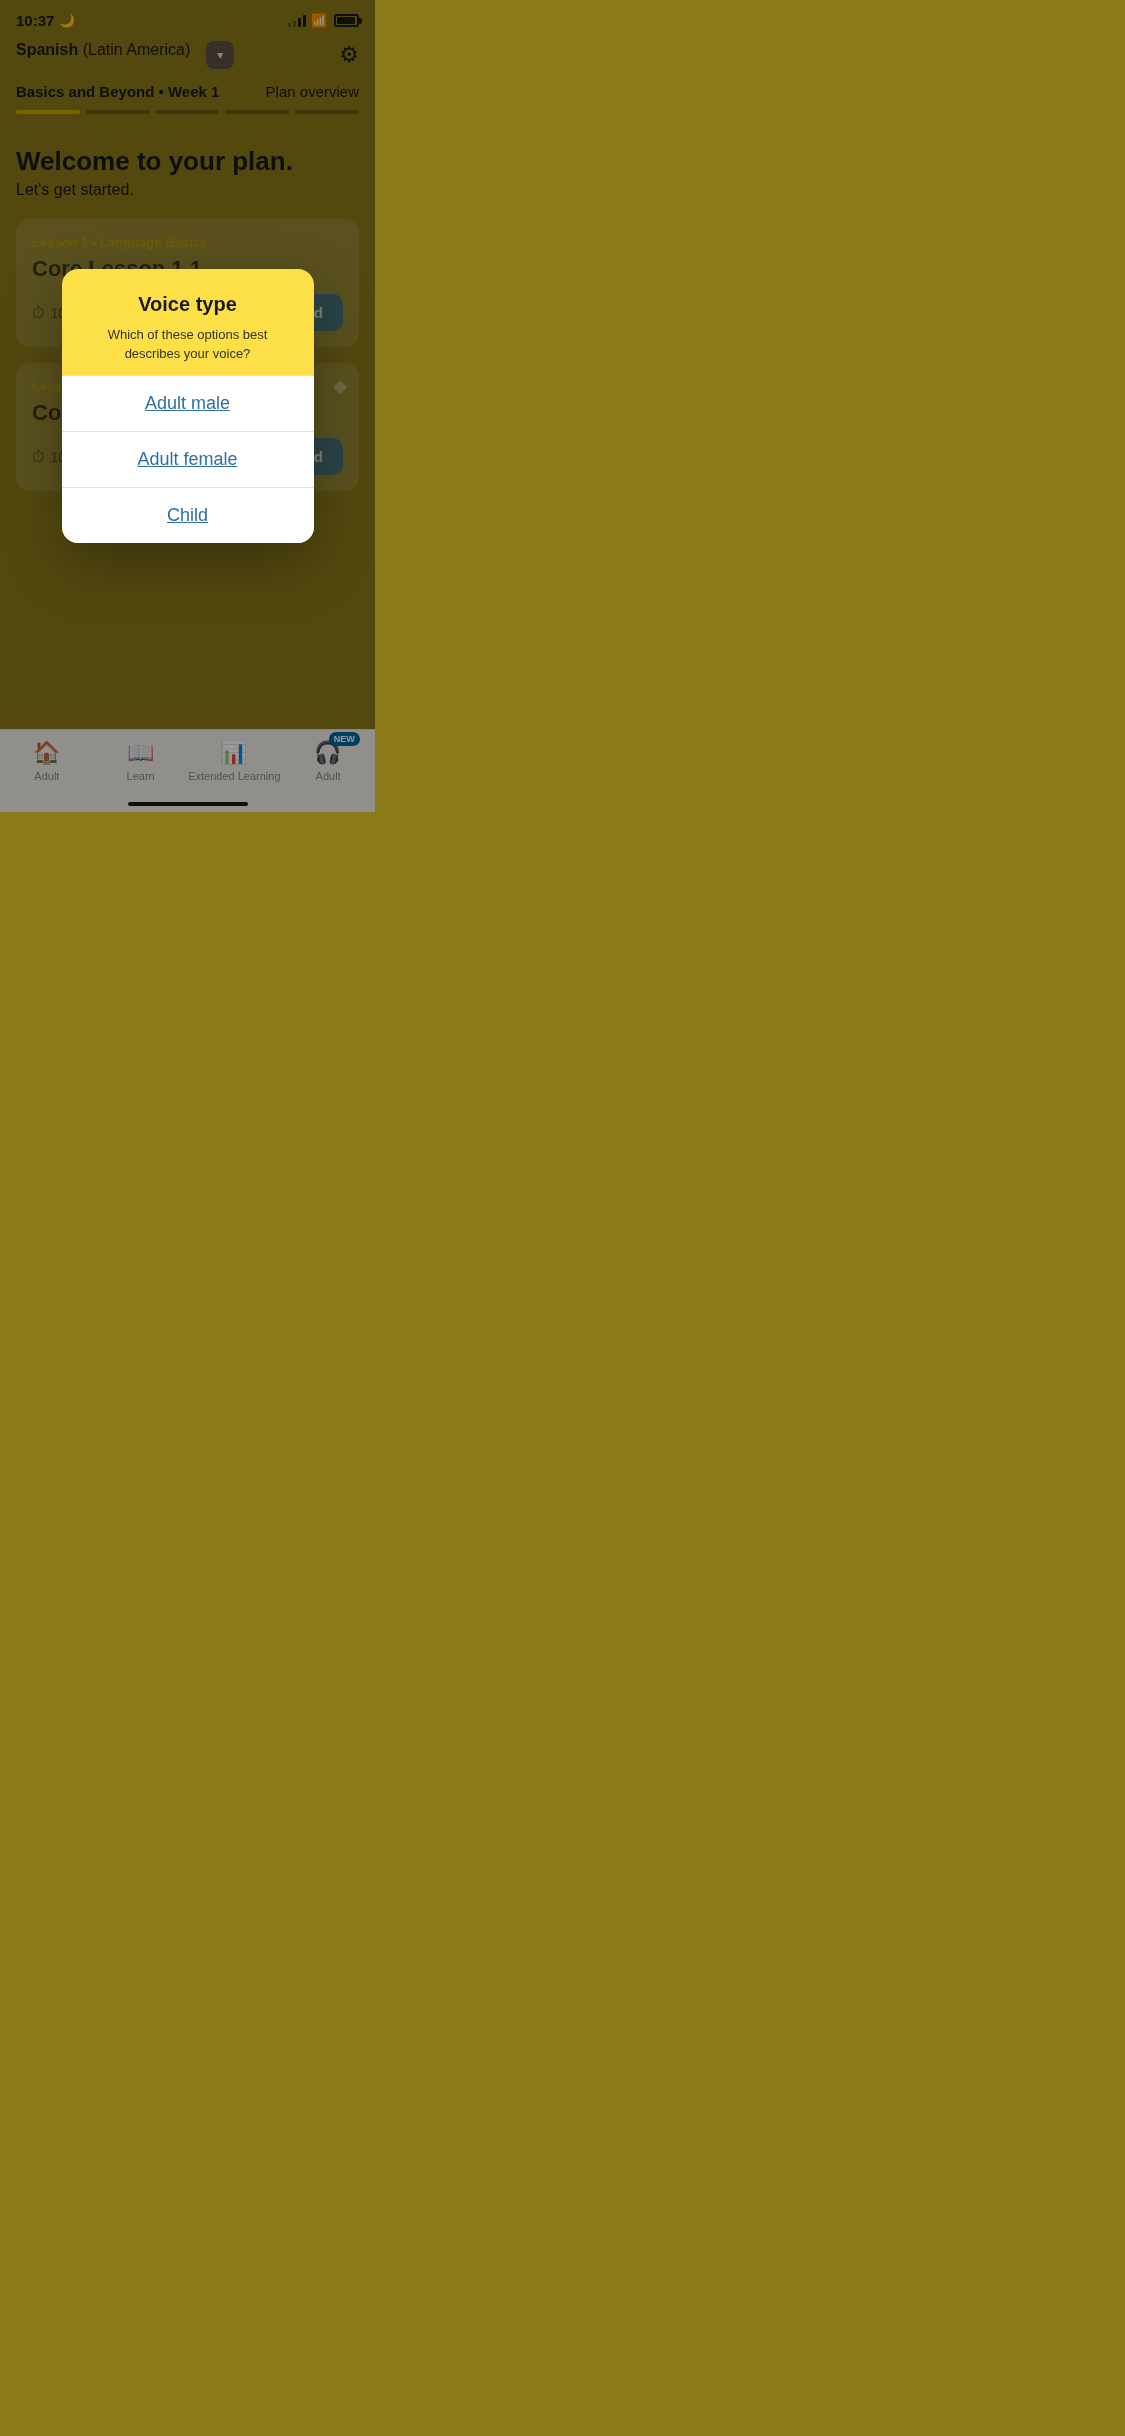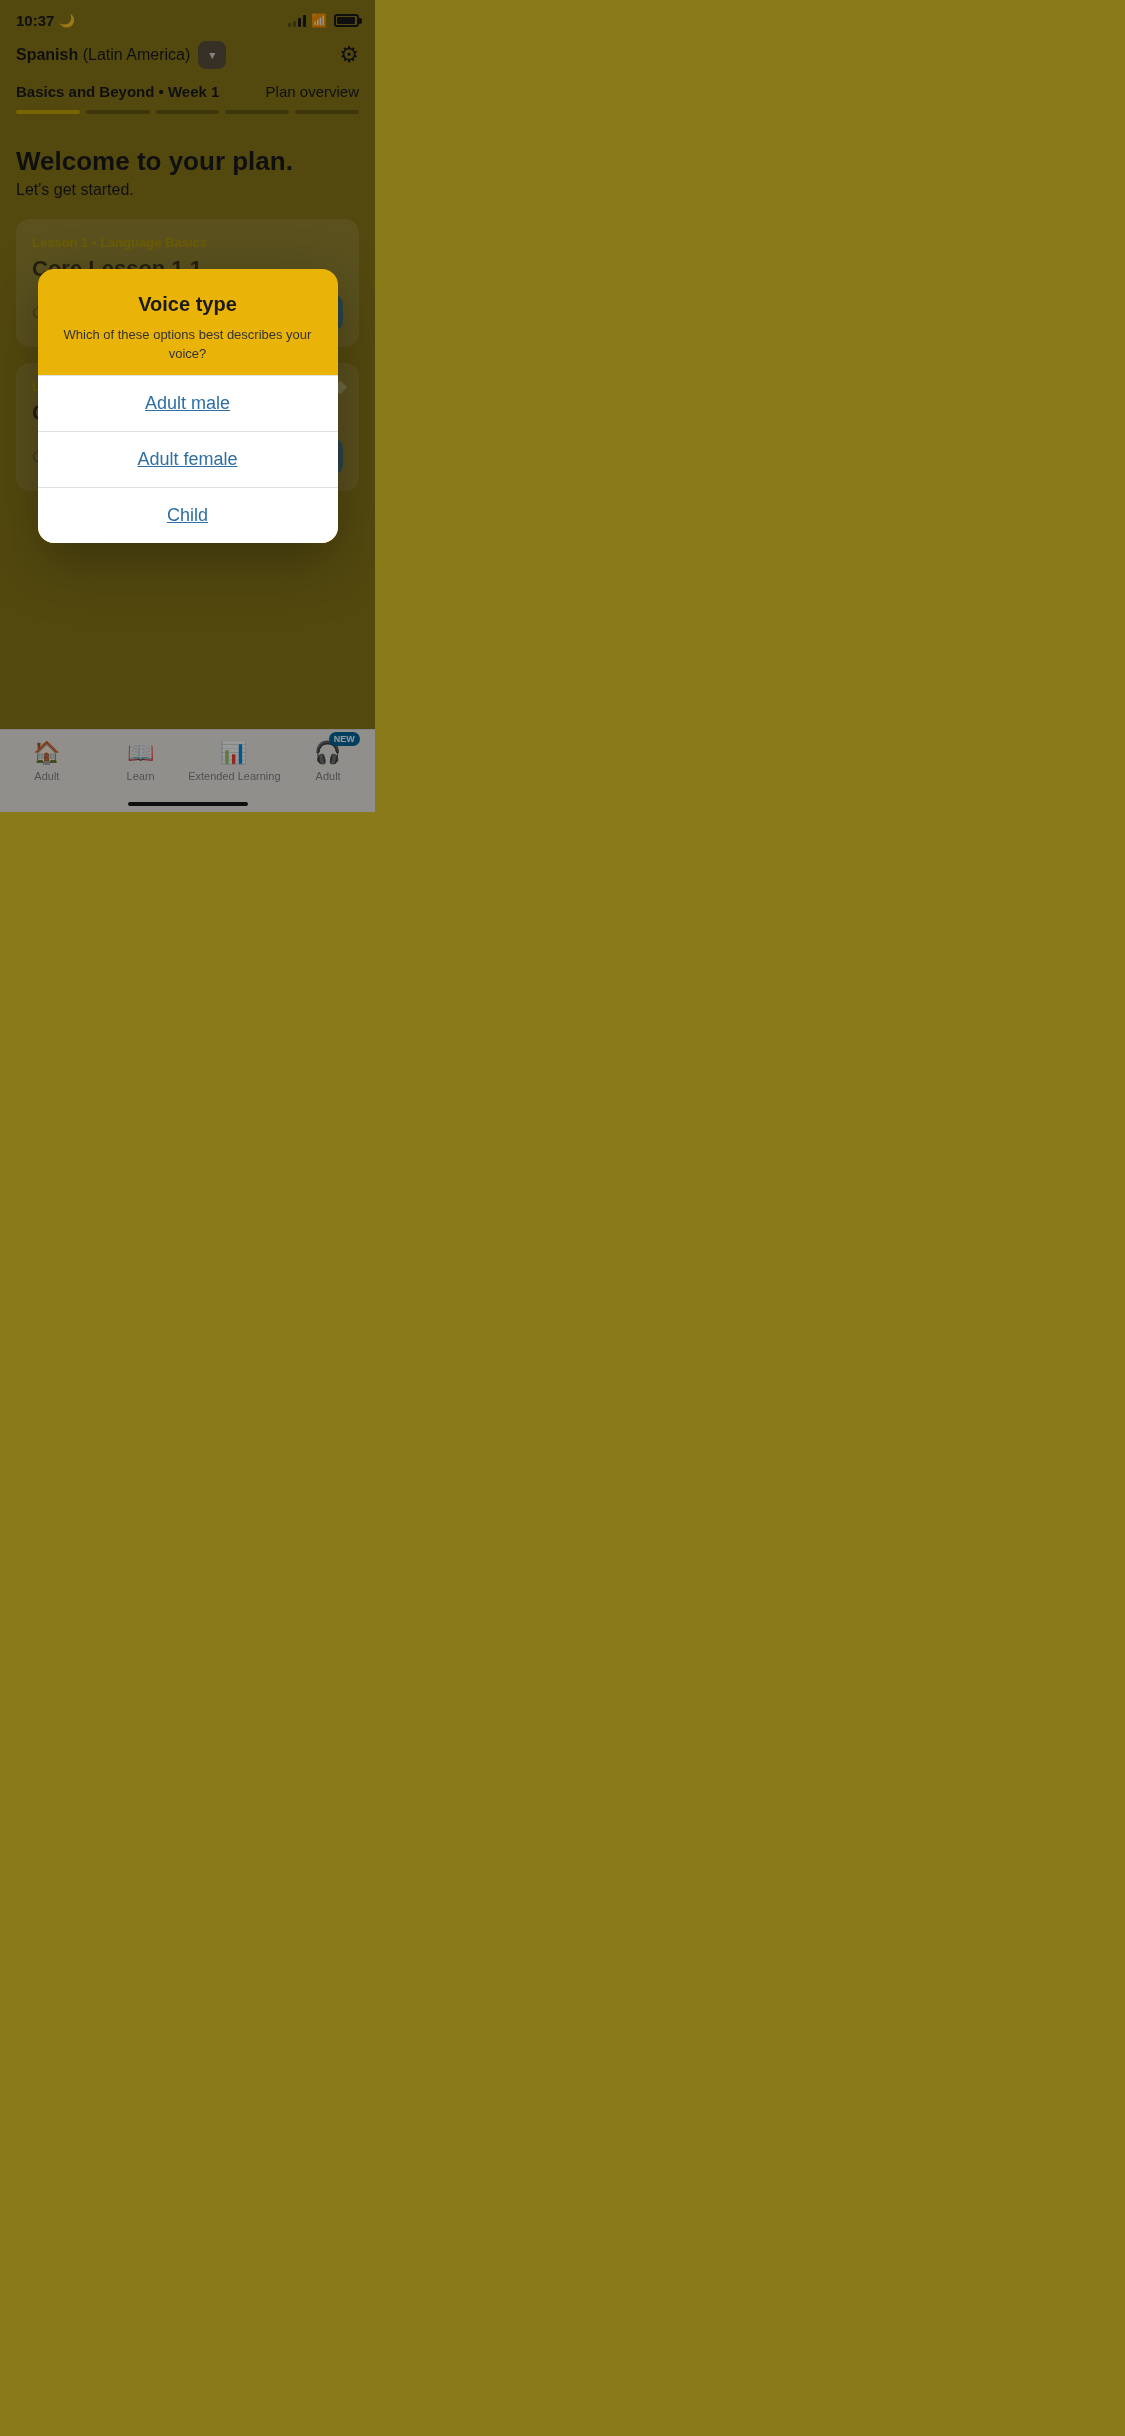--- a/index.html
+++ b/index.html
@@ -81,22 +81,22 @@
 
     
     .header {
       display: flex;
       justify-content: space-between;
       align-items: center;
       padding: 6px 16px 10px;
     }
     .language-selector {
       display: flex;
-      align-items: center;
-      gap: 8px;
+      align-items: flex-start;
+      gap: 16px;
     }
     .language-text {
       font-size: 16px;
       color: #1a1a1a;
     }
     .language-text span {
       font-weight: 400;
     }
     .dropdown-btn {
       background: #5a5040;
@@ -284,23 +284,23 @@
       bottom: 0;
       background: rgba(0,0,0,0.4);
       z-index: 10;
       display: flex;
       align-items: center;
       justify-content: center;
     }
 
     
     .modal {
-      background: #eab308;
+      background: #fde047;
       border-radius: 16px;
-      width: 300px;
+      width: 252px;
       overflow: hidden;
       box-shadow: 0 20px 60px rgba(0,0,0,0.3);
     }
     .modal-header {
       padding: 24px 24px 12px;
       text-align: center;
     }
     .modal-title {
       font-size: 20px;
       font-weight: 700;

